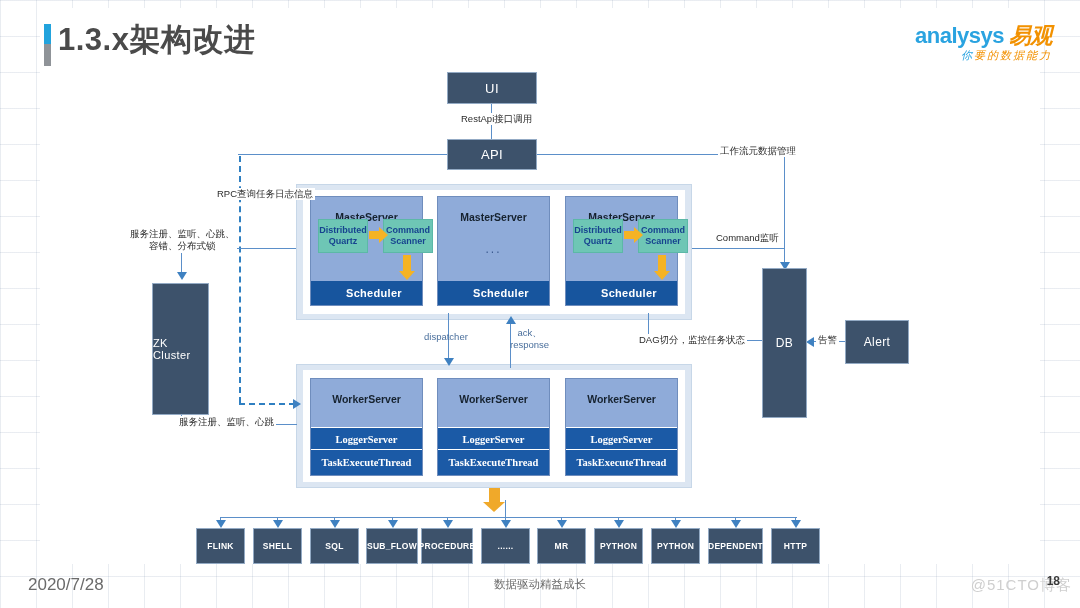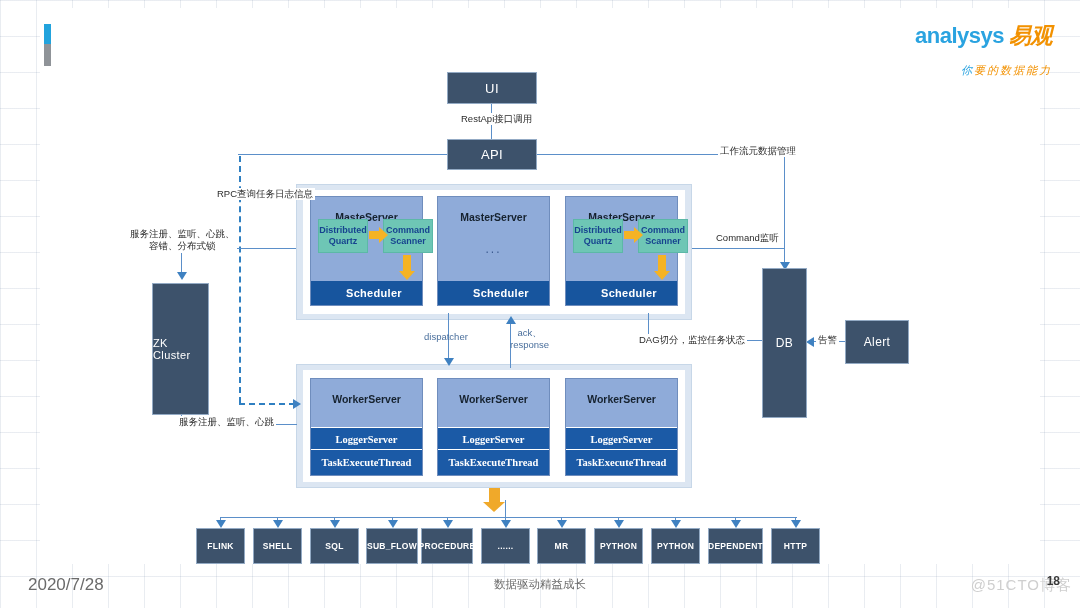--- a/index.html
+++ b/index.html
@@ -27,21 +27,21 @@
 
   
   .title-bar{position:absolute;left:44px;top:24px;width:7px;height:42px;z-index:5;
     background:linear-gradient(to bottom,#22a3dd 0 48%, #8f9398 48% 100%);}
   .title{position:absolute;left:58px;top:19px;z-index:5;
     font-size:31px;font-weight:bold;color:#4a4a4a;letter-spacing:.5px;white-space:nowrap;}
 
   .logo{position:absolute;right:28px;top:24px;z-index:6;text-align:right;}
   .logo-main{font-size:22px;font-weight:bold;color:#2aa3e0;letter-spacing:-.5px;line-height:1.05;white-space:nowrap;}
   .logo-main .cn{color:#f29100;margin-left:5px;font-style:italic;}
-  .logo-sub{font-size:11px;color:#f29100;font-style:italic;letter-spacing:2px;margin-top:16px;white-space:nowrap;}
+  .logo-sub{font-size:11px;color:#f29100;font-style:italic;letter-spacing:2px;margin-top:1px;white-space:nowrap;}
   .logo-sub .b{color:#2aa3e0;}
 
   
   .nbox{position:absolute;z-index:6;box-sizing:border-box;
     background:#3d526b;border:1px solid #93aac4;color:#fff;
     display:flex;align-items:center;justify-content:center;
     font-size:12px;letter-spacing:.4px;}
   .panel{position:absolute;z-index:3;box-sizing:border-box;
     background:#dce6f2;border:1px solid #c7d7e8;}
   .panel-inner{position:absolute;z-index:4;background:#ffffff;box-sizing:border-box;}
@@ -105,20 +105,21 @@
 </style>
 </head>
 <body>
 
 <div id="slide">
 
   <div class="grid-bg"></div>
   <div class="slide-white"></div>
 
   <div class="title-bar"></div>
+  <div class="title">1.3.x架构改进</div>
 
   <div class="logo">
     <div class="logo-main">
       <span>analysys</span><span class="cn">易观</span>
     </div>
     <div class="logo-sub">
       <span class="b">你</span><span>要的数据能力</span>
     </div>
   </div>
 

